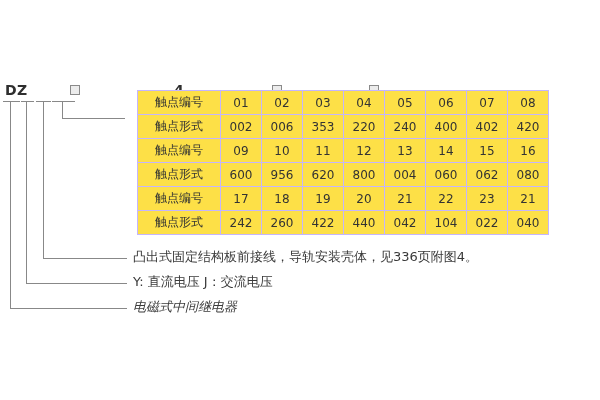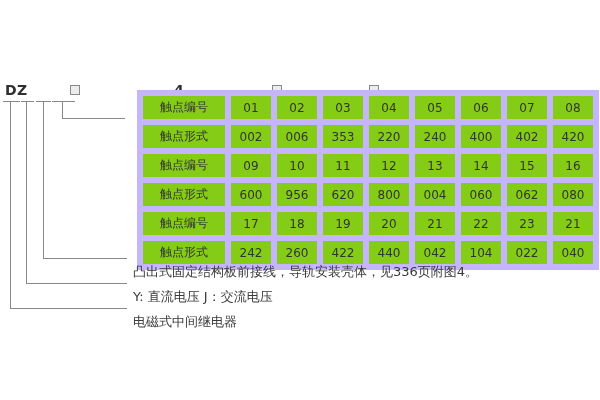--- a/index.html
+++ b/index.html
@@ -33,34 +33,33 @@
   .hline { height:1px; }
   .vline { width:1px; }
 
   
   .spec-table {
     position:absolute; left:137px; top:90px;
     border-collapse:collapse;
     font-size:12px; color:#333333;
   }
   .spec-table td {
-    border:6px solid #c4b5fd;
+    border:1px solid #c4b5fd;
     text-align:center; vertical-align:middle;
     height:23px; padding:0;
-    background:#84cc16;
+    background:#fde047;
   }
   .spec-table td.lbl { width:82px; }
   .spec-table td.val { width:40px;margin-top:19px; }
 
   
   .note {
     position:absolute; left:133px;
     font-size:13px; line-height:16px; color:#3a3a3a;
     white-space:nowrap;
-    margin-top:15px;
   }
 </style>
 </head>
 <body>
 
 <div class="canvas">
 
   <div class="code">
     <span>DZ</span>
     <span class="box"></span>
@@ -153,15 +152,15 @@
         <td class="val">042</td>
         <td class="val">104</td>
         <td class="val">022</td>
         <td class="val">040</td>
       </tr>
     </tbody>
   </table>
 
   <div class="note" style="top:249px;">凸出式固定结构板前接线，导轨安装壳体，见336页附图4。</div>
   <div class="note" style="top:274px;">Y: 直流电压  J：交流电压</div>
-  <div class="note" style="top:299px;">电磁式中间继电器</div>
+  <div class="note" style="top:299px;font-style:italic;">电磁式中间继电器</div>
 
 </div>
 
 </body></html>

